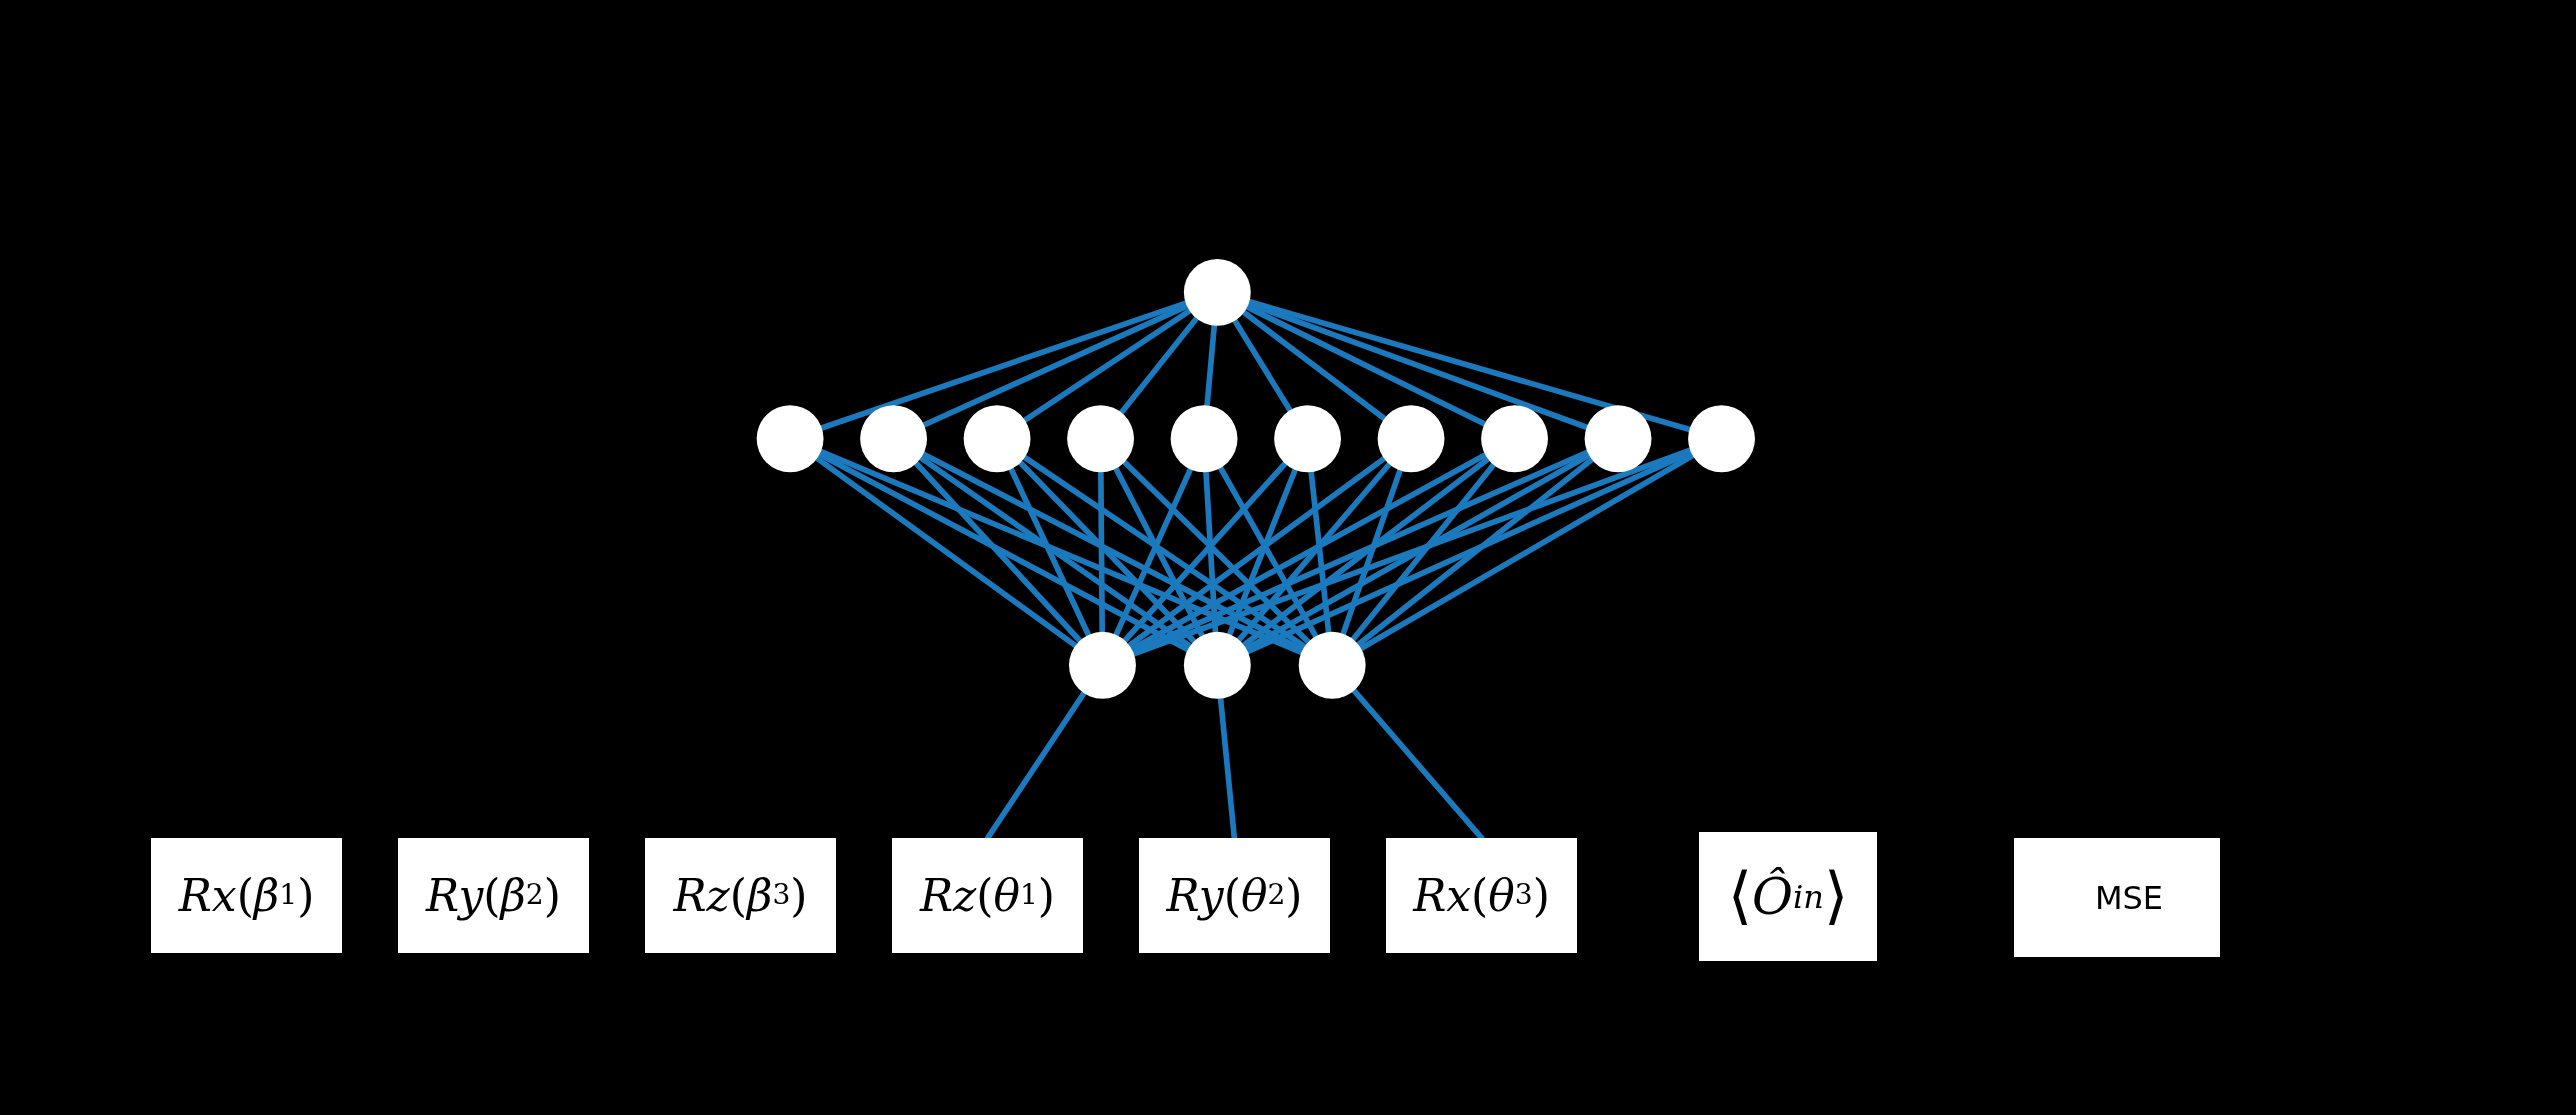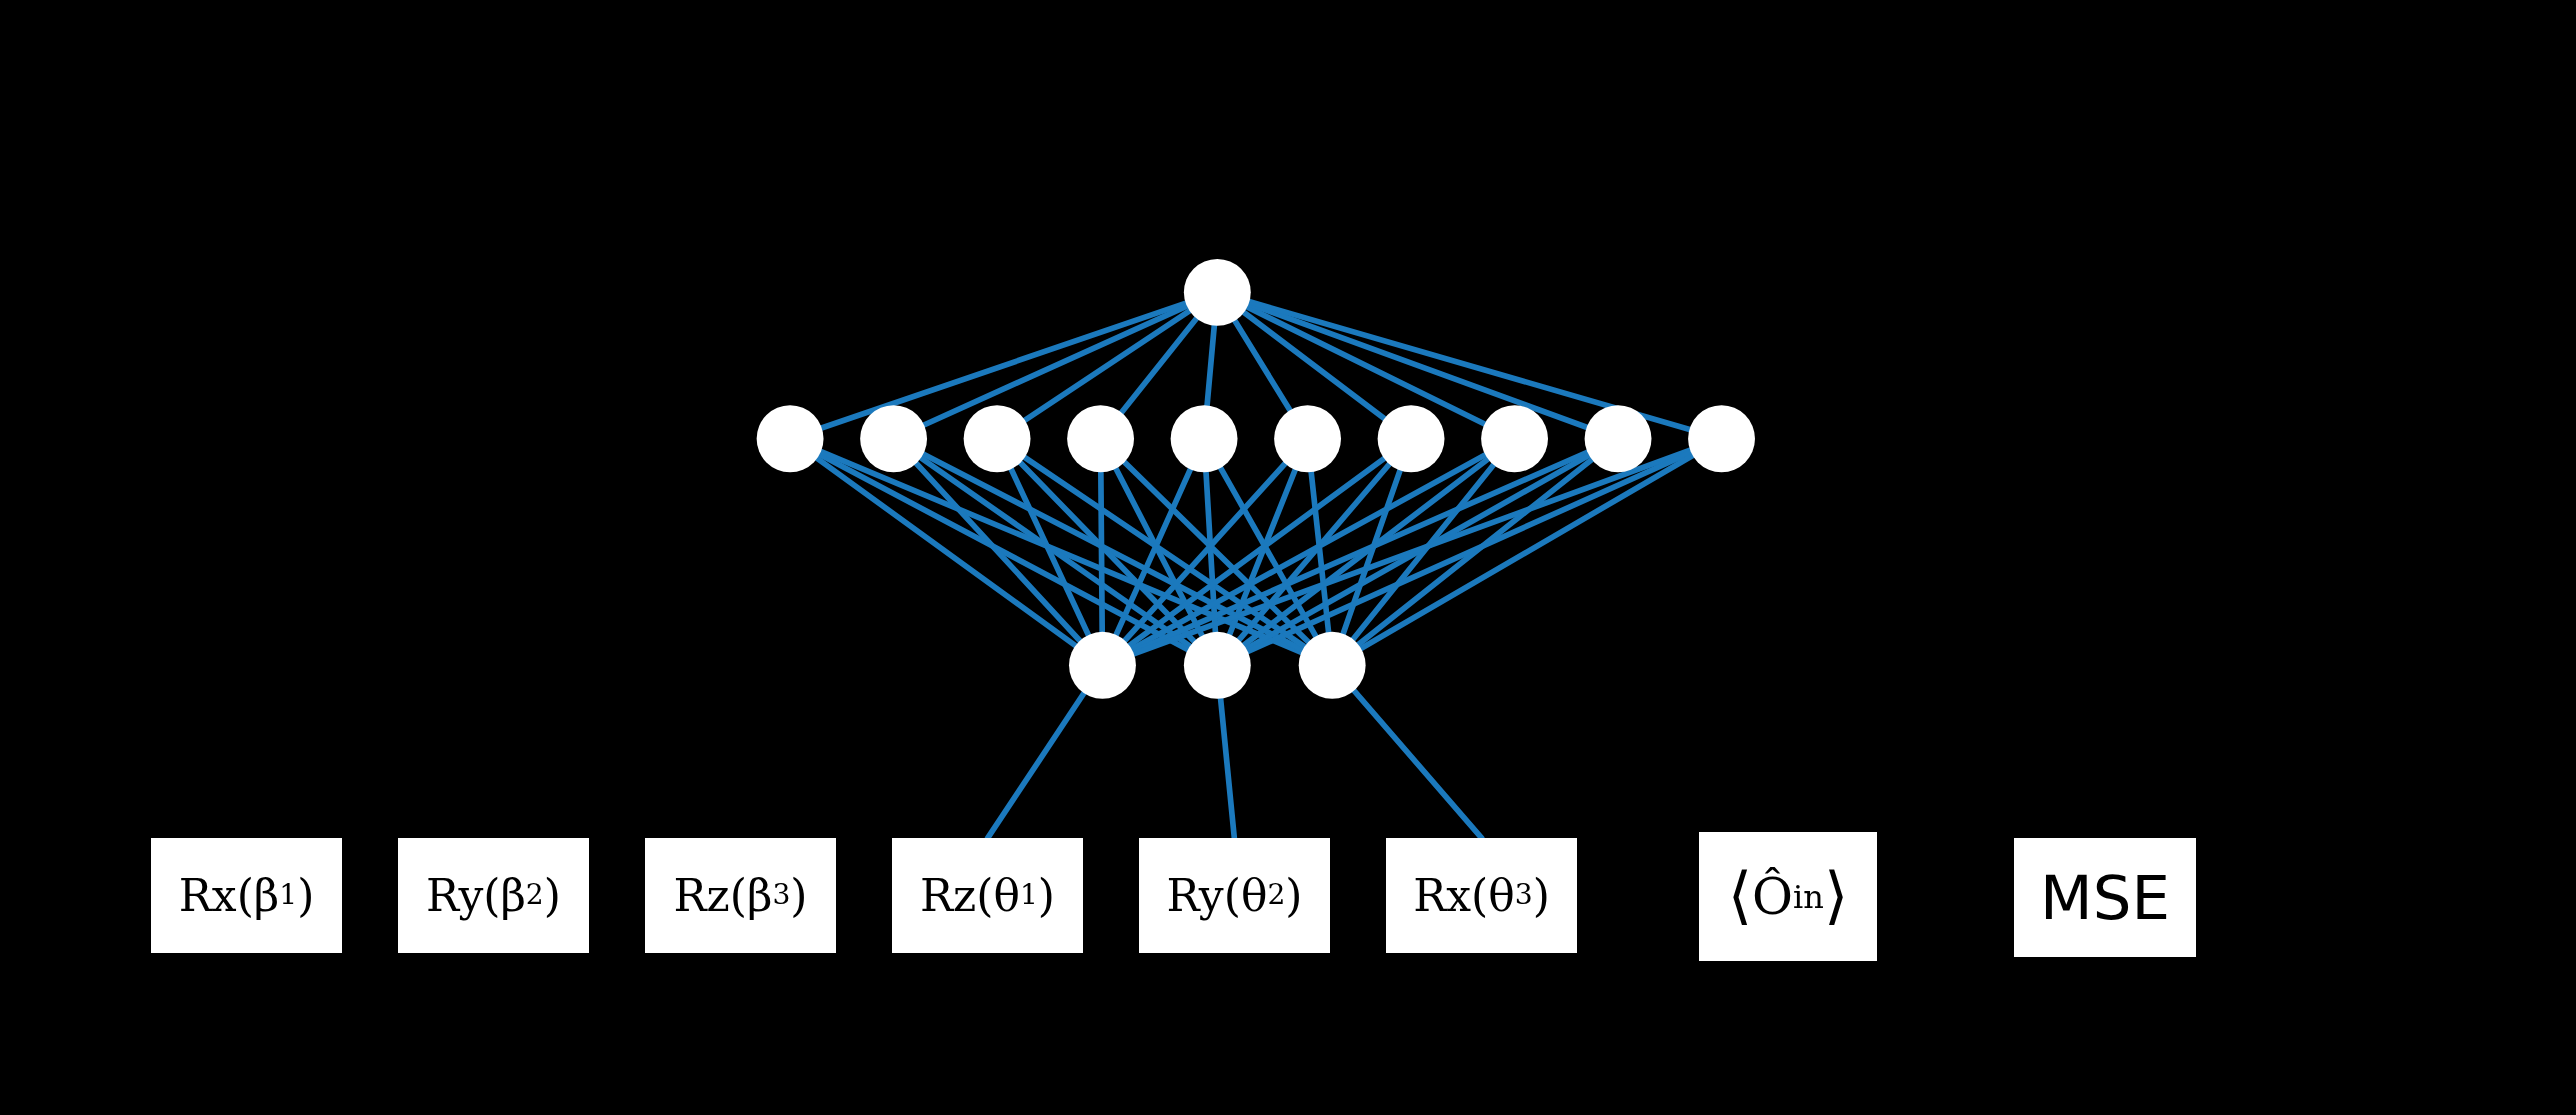--- a/index.html
+++ b/index.html
@@ -9,22 +9,22 @@
     font-family:"DejaVu Serif","Liberation Serif",serif;
   }
   #net{position:absolute;left:0;top:0;display:block;}
   .box{
     position:absolute;background:#ffffff;color:#000000;
     display:flex;align-items:center;justify-content:center;
     line-height:1;white-space:nowrap;
   }
   .box.gate{font-size:44px;}
   .box.expectation{font-size:50px;}
-  .box.mse{font-size:61px;font-family:"DejaVu Sans","Liberation Sans",sans-serif;}
-  .it{}
+  .box.mse{font-size:32px;font-family:"DejaVu Sans","Liberation Sans",sans-serif;padding-left:24px;}
+  .it{font-style:italic;}
   .sb{font-size:0.64em;vertical-align:-0.28em;}
   .ang{font-size:1.25em;vertical-align:-0.06em;}
 </style>
 </head>
 <body style="background: rgb(0, 0, 0);">
 
 <svg id="net" width="2576" height="1116" viewBox="0 0 4082 1768">
     <line x1="1929" y1="463" x2="1252" y2="695" stroke="#1b79bd" stroke-width="9" stroke-linecap="round"></line>
     <line x1="1929" y1="463" x2="1416" y2="695" stroke="#1b79bd" stroke-width="9" stroke-linecap="round"></line>
     <line x1="1929" y1="463" x2="1580" y2="695" stroke="#1b79bd" stroke-width="9" stroke-linecap="round"></line>

